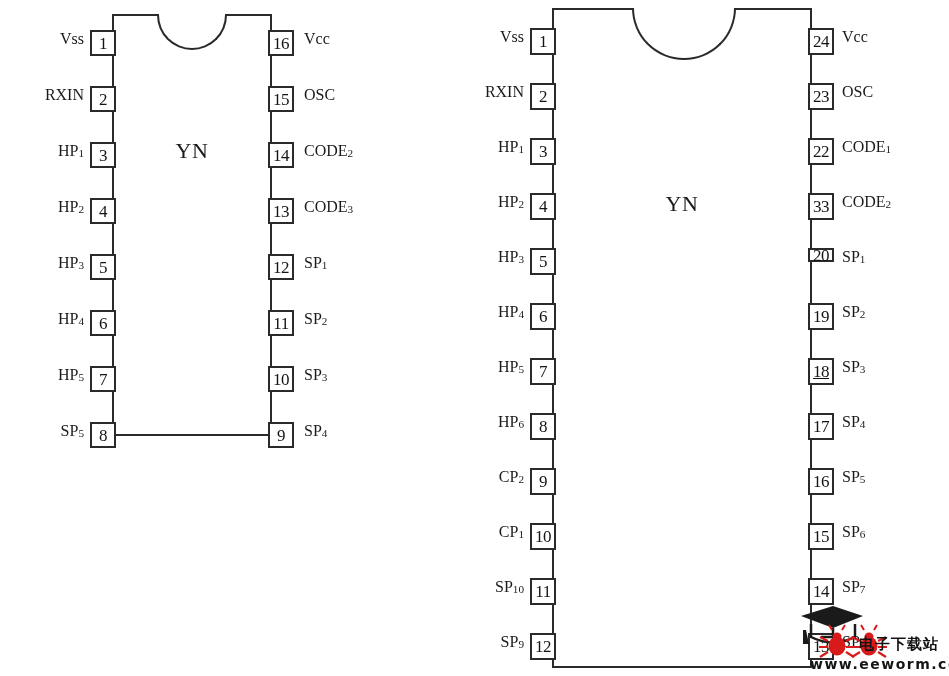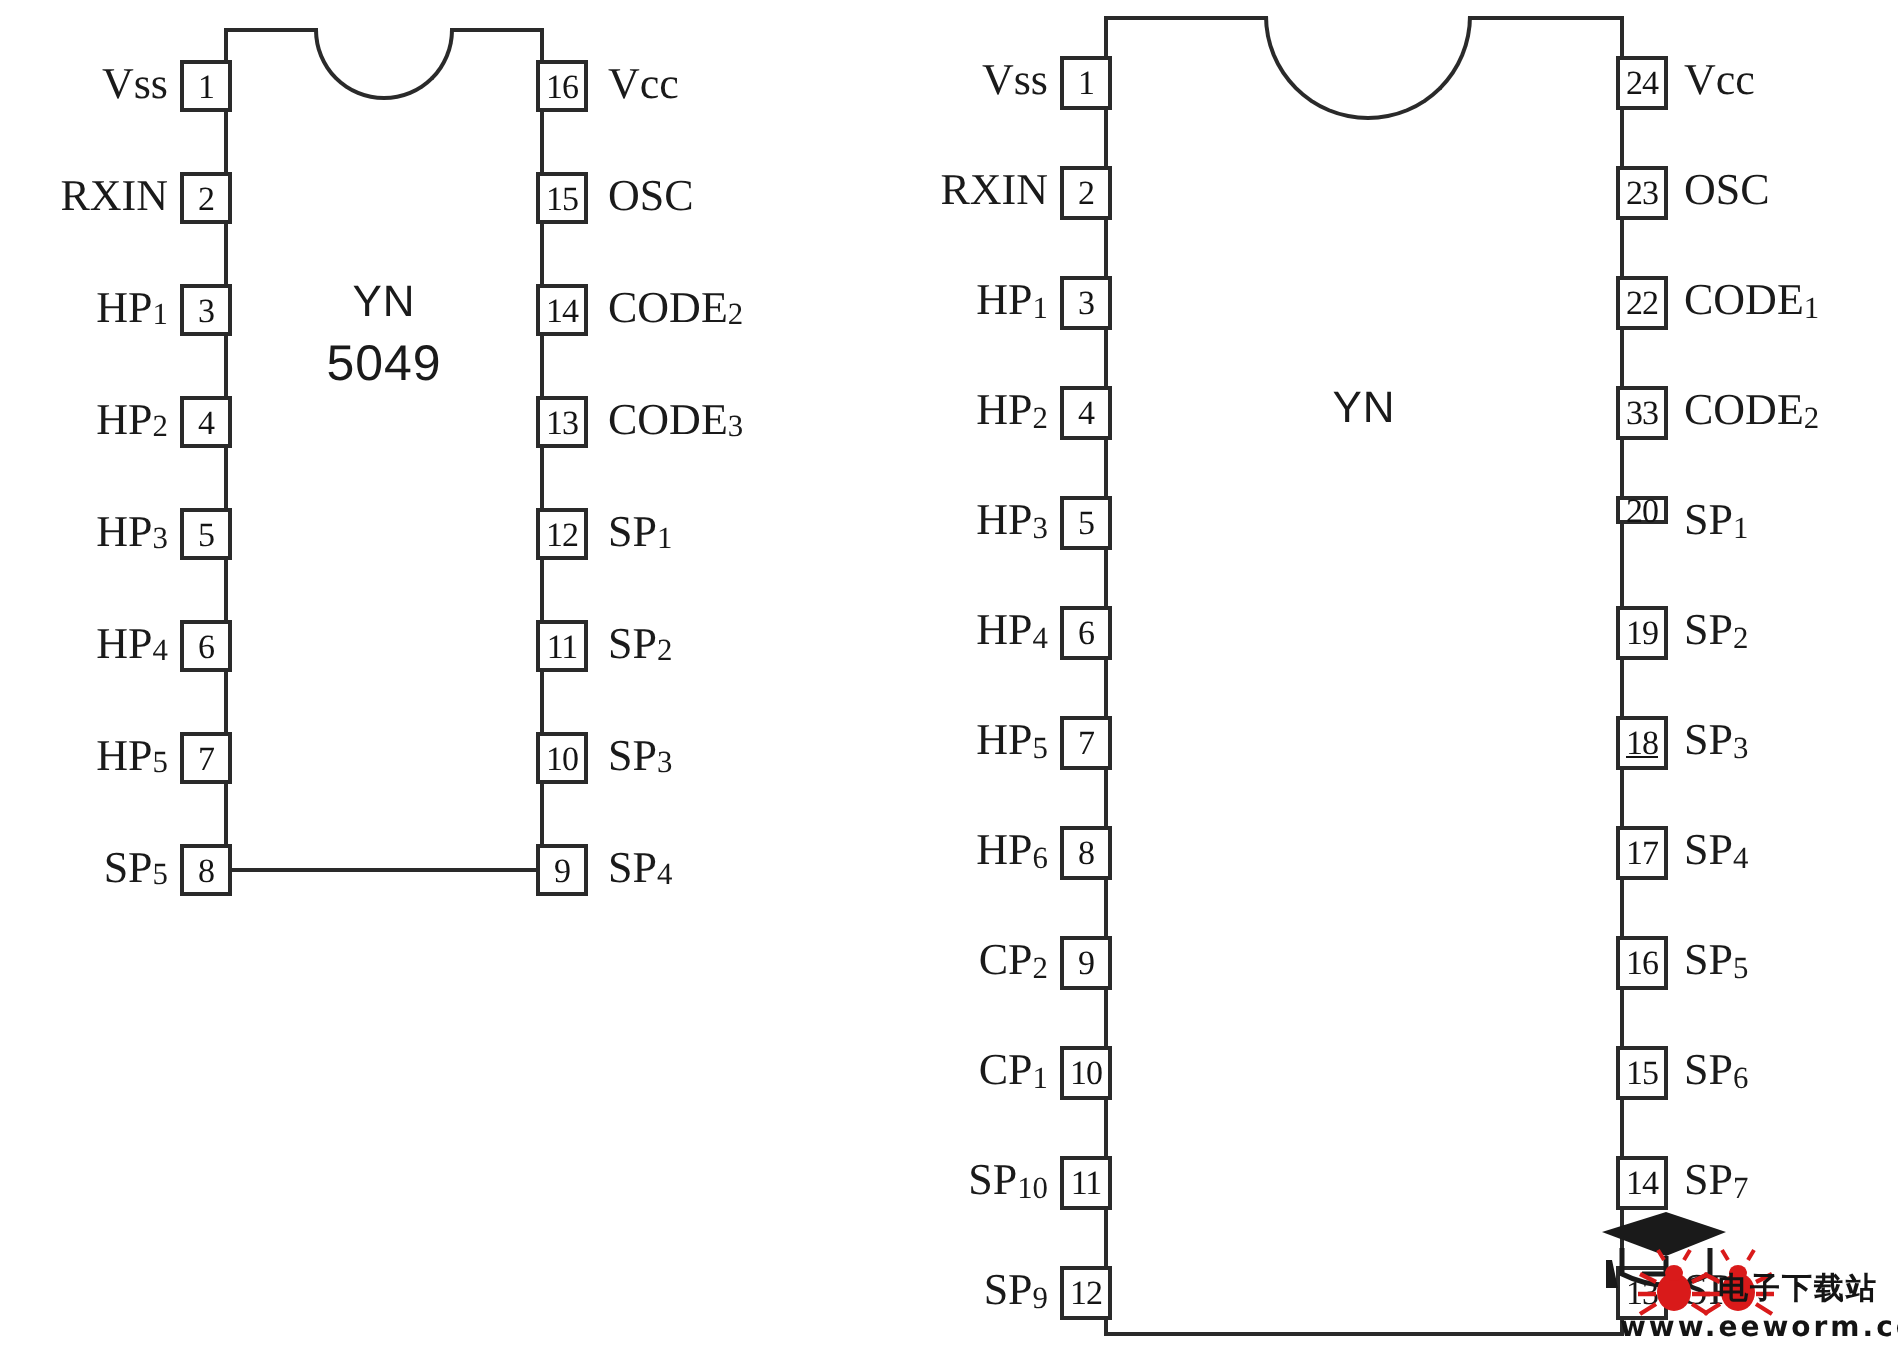--- a/index.html
+++ b/index.html
@@ -33,21 +33,21 @@
     box-sizing: border-box;
     border: 2px solid #2a2a2a;
     border-top: none;
     background: #ffffff;
     border-radius: 0 0 999px 999px;
   }
   .chip-label {
     position: absolute;
     width: 100%;
     text-align: center;
-    font-family: Liberation Sans, sans-serif;
+    font-family: Liberation Serif, serif;
     line-height: 1.30;
     letter-spacing: 0.5px;
     color: #1a1a1a;
     user-select: none;
   }
   .chip-label .ln1 { font-size: 22px; }
   .chip-label .ln2 { font-size: 25px; }
 
   
   .pin-box {
@@ -63,21 +63,21 @@
     justify-content: center;
     color: #141414;
     letter-spacing: -0.5px;
   }
   .pin-box.narrow { font-size: 17px; }
 
   
   .pin-name {
     position: absolute;
     font-family: "Liberation Serif", "DejaVu Serif", serif;
-    font-size: 22px;
+    font-size: 16px;
     line-height: 1;
     white-space: nowrap;
     color: #1a1a1a;
     user-select: none;
   }
   .pin-name.left  { text-align: right; }
   .pin-name.right { text-align: left; }
   .pin-name sub {
     font-size: 0.70em;
     vertical-align: baseline;
@@ -121,21 +121,20 @@
 </style>
 </head>
 <body>
 
 <div class="canvas">
 
   <div class="chip" id="chip-yn5049-body" style="left:112px; top:14px; width:160px; height:422px;"></div>
   <div class="notch" id="notch-yn5049" style="left:157px; top:14px; width:70px; height:36px;"></div>
   <div class="chip-label" id="label-yn5049" style="left:112px; top:137px; width:160px;">
     <div class="ln1">YN</div>
-    <div class="ln2">5049</div>
   </div>
 
   <div class="chip" id="chip-yn5050-body" style="left:552px; top:8px; width:260px; height:660px;"></div>
   <div class="notch" id="notch-yn5050" style="left:632px; top:8px; width:104px; height:52px;"></div>
   <div class="chip-label" id="label-yn5050" style="left:552px; top:190px; width:260px;">
     <div class="ln1">YN</div>
   </div>
 
   <div id="pin-layer">
       <div class="pin-box" style="left: 90px; top: 30px; width: 26px; height: 26px;">1</div>

